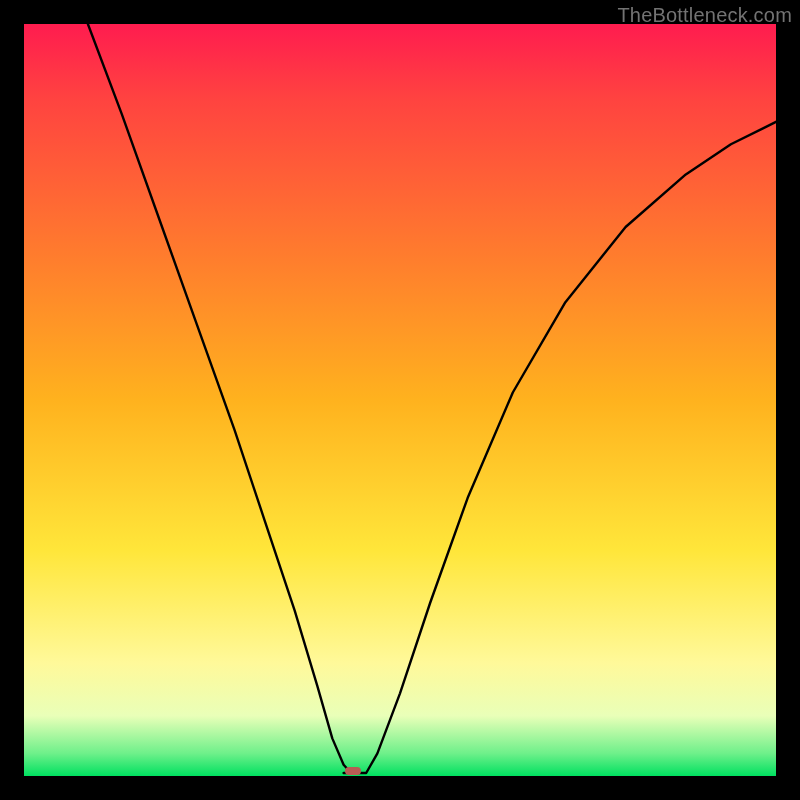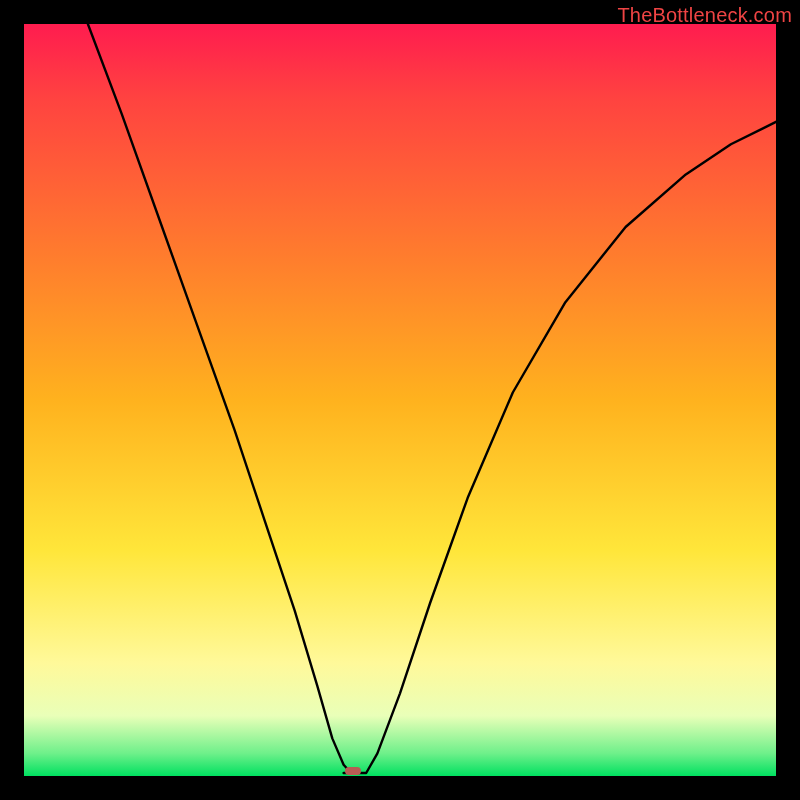--- a/index.html
+++ b/index.html
@@ -50,21 +50,21 @@
     position: absolute;
     width: 16px;
     height: 8px;
     border-radius: 4px;
     background: #b85c54;
   }
   .watermark {
     position: absolute;
     top: 4px;
     right: 8px;
-    color: #ef4444;
+    color: #737373;
     font-size: 20px;
     font-weight: 500;
     letter-spacing: 0.2px;
   }
 </style>
 </head>
 <body>
 
 <div class="watermark">TheBottleneck.com</div>
 

